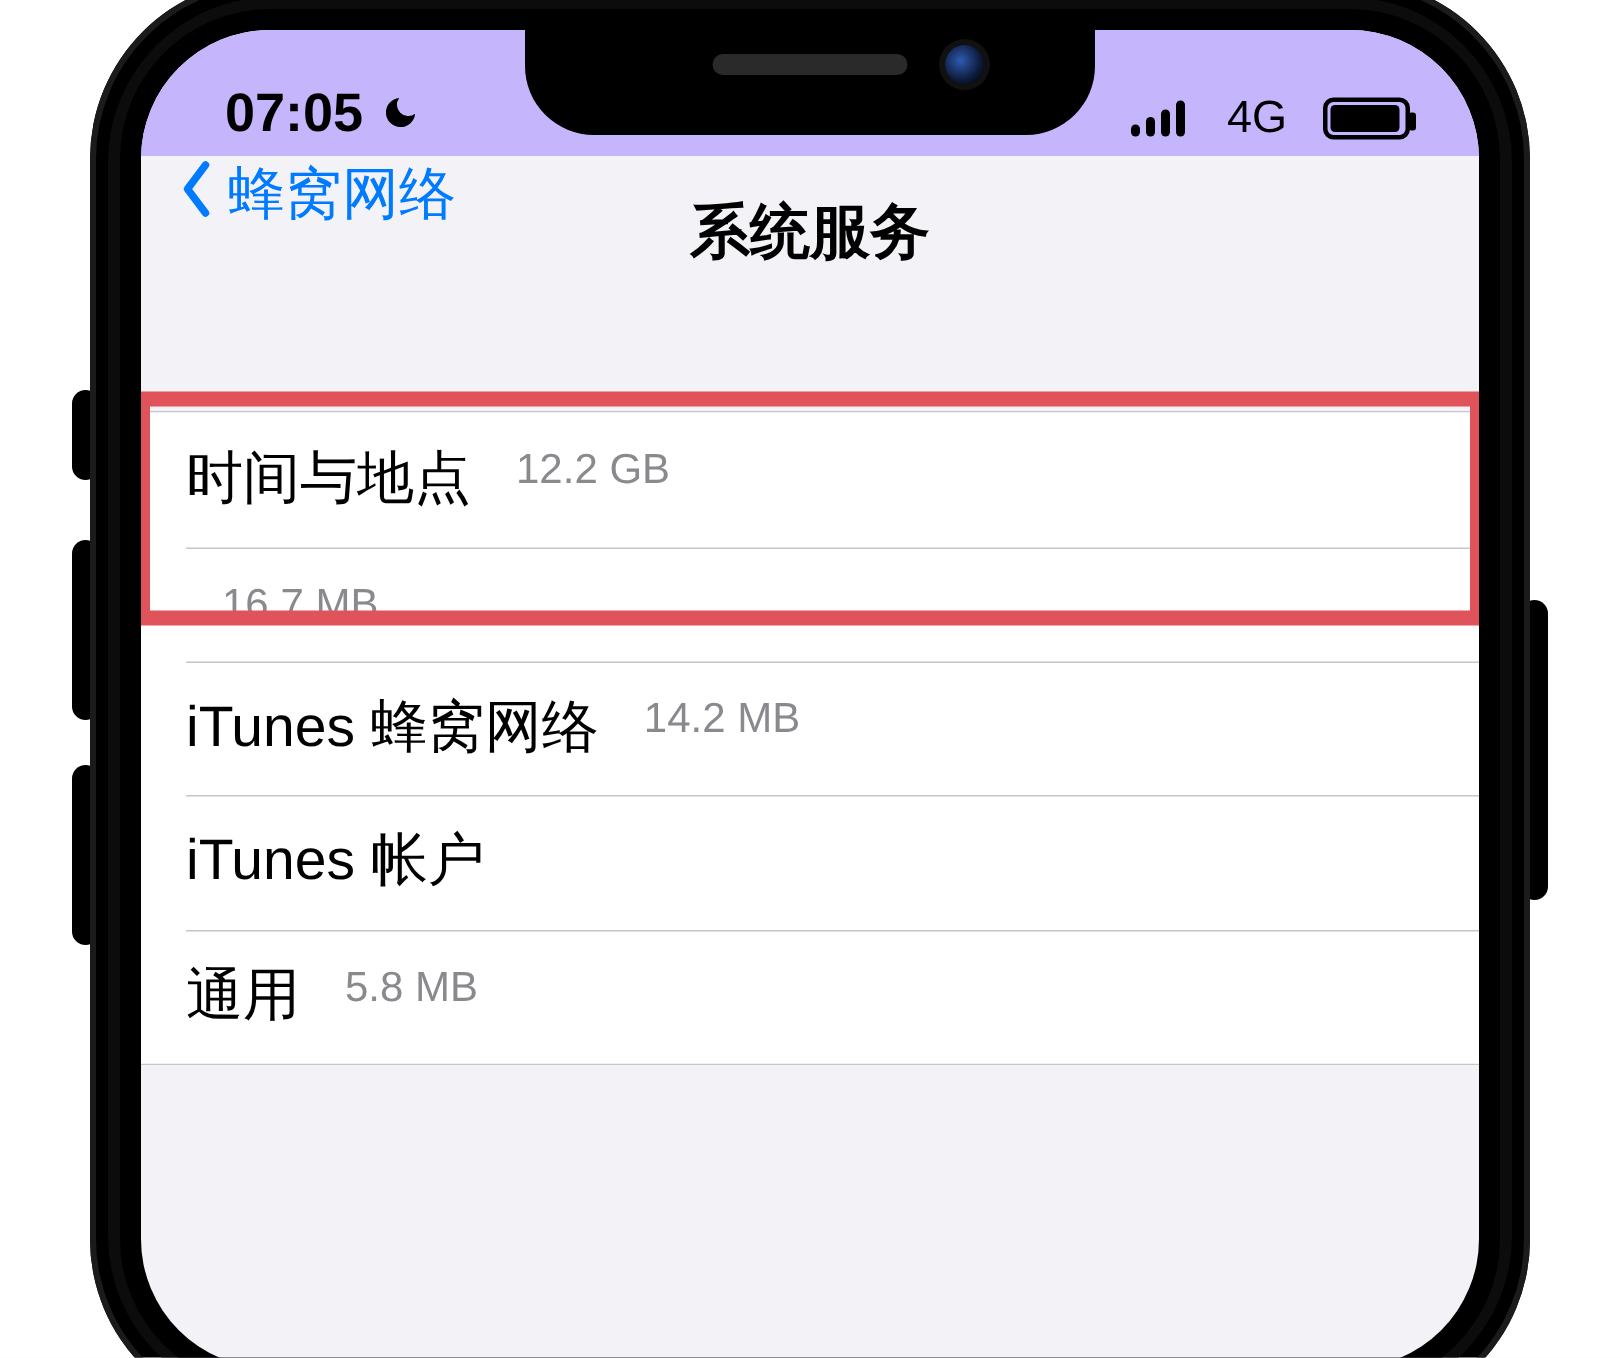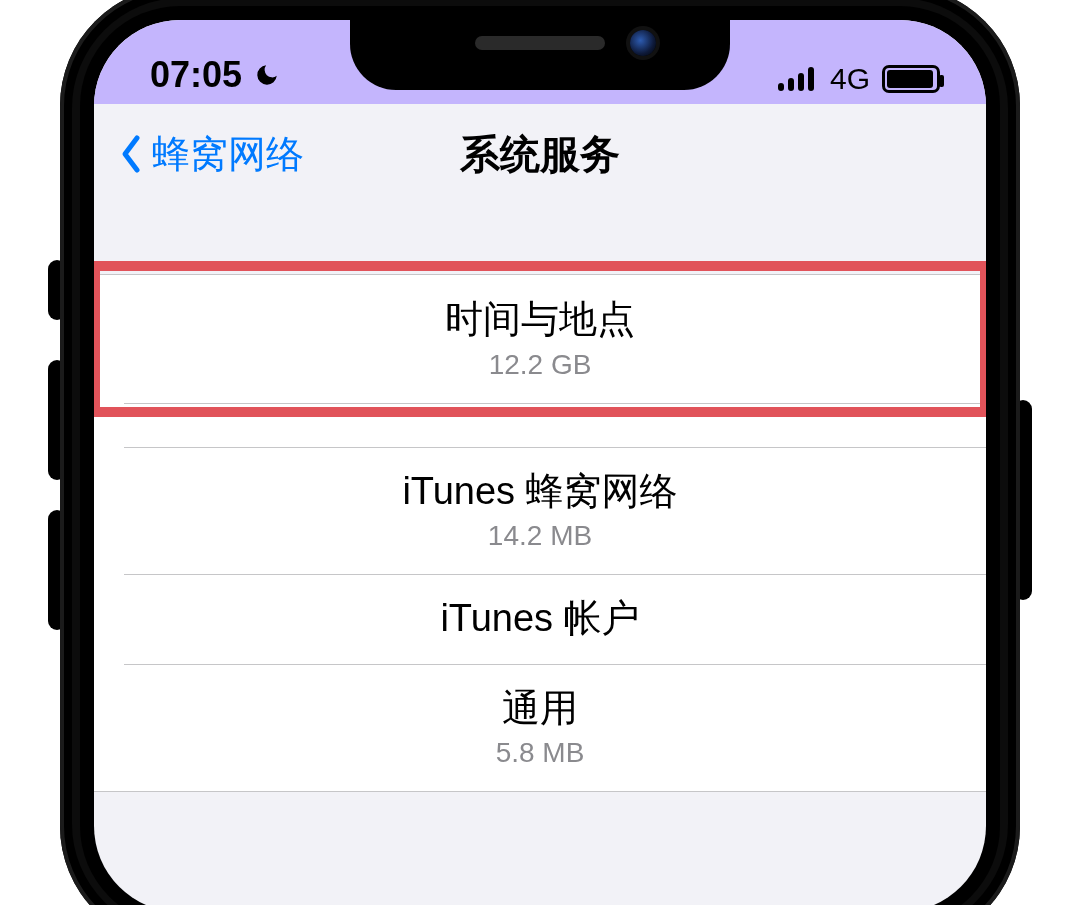--- a/index.html
+++ b/index.html
@@ -105,21 +105,21 @@
     display:flex;
     align-items:center;
     gap:12px;
     font-size: 36px;
     font-weight: 600;
     color:#000;
     padding-left:16px;
   }
   .moon-icon svg { width:26px;height:26px;display:block;}
   .sb-right {
-    display:flex; align-items:center; gap:12px; padding-right:6px;
+    display:flex; align-items:center; gap:24px; padding-right:6px;
   }
   .signal { display:flex; align-items:flex-end; gap:4px; height:24px; margin-right:4px;}
   .signal .dot { width:6px; border-radius:3px; background:#000; }
   .net-label { font-size:30px; font-weight:500; color:#000;}
   .battery {
     position:relative;
     width:58px; height:28px;
     border:3px solid #000;
     border-radius:7px;
   }
@@ -143,21 +143,21 @@
     position: relative;
     height: 100px;
     background:#f2f2f7;
     display:flex;
     align-items:center;
     justify-content:center;
   }
   .nav-back {
     position:absolute;
     left:20px; top:0; bottom:0;
-    display:flex; align-items:center;
+    display:flex; align-items:flex-start;
     color:#007aff;
     font-size:38px;
     gap:4px;
   }
   .nav-back .chev { width:34px; height:44px; }
   .nav-title {
     font-size:40px;
     font-weight:600;
     color:#000;
     text-align:right;
@@ -169,42 +169,42 @@
   .group {
     margin: 0 0 0 0;
     background:#fff;
     border-top:1px solid #c6c6c8;
     border-bottom:1px solid #c6c6c8;
   }
   .row {
     position:relative;
     padding: 22px 30px 22px 30px;
     display:flex;
-    flex-direction:column;
+    flex-direction:row;
     gap:6px;
     background:#fff;
-    align-items:center;
   }
   .row + .row::before{
     content:"";
     position:absolute;
     top:0; left:30px; right:0;
     height:1px;
     background:#c6c6c8;
   }
   .row-title {
     font-size:38px;
     color:#000;
     font-weight:400;
     line-height:1.2;
   }
   .row-sub {
     font-size:28px;
     color:#8a8a8e;
     font-weight:400;
+    margin-left:24px;
   }
 
   
   .highlight-box {
     position:absolute;
     border:10px solid #e1535a;
     pointer-events:none;
     z-index:60;
   }
 
@@ -267,20 +267,21 @@
       <div class="spacer"></div>
 
       <div class="group">
 
         <div class="row" id="row-0">
           <div class="row-title">时间与地点</div>
           <div class="row-sub">12.2 GB</div>
         </div>
 
         <div class="row">
+          <div class="row-sub">16.7 MB</div>
         </div>
 
         <div class="row">
           <div class="row-title">iTunes 蜂窝网络</div>
           <div class="row-sub">14.2 MB</div>
         </div>
 
         <div class="row">
           <div class="row-title">iTunes 帐户</div>
         </div>

